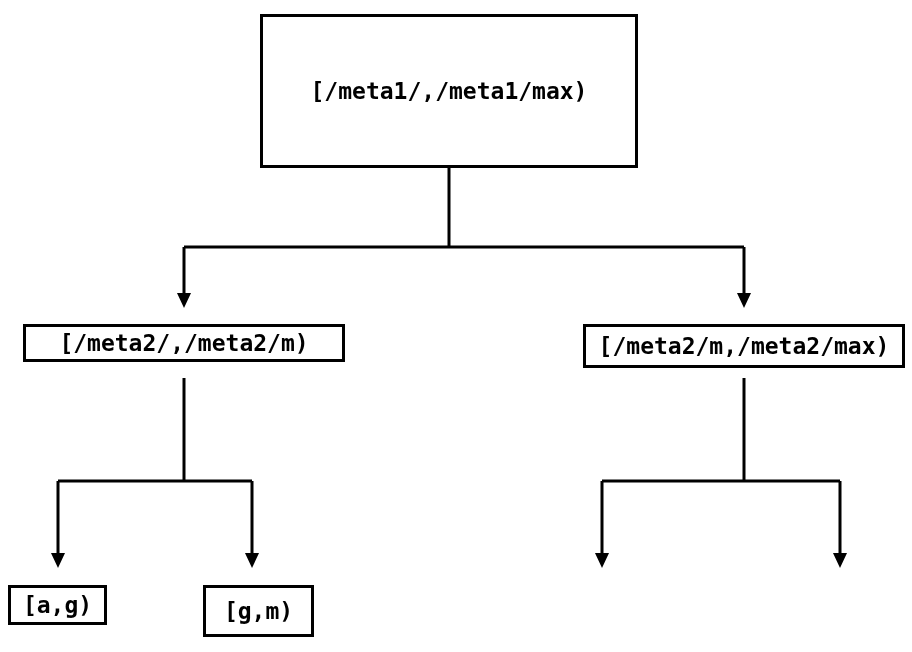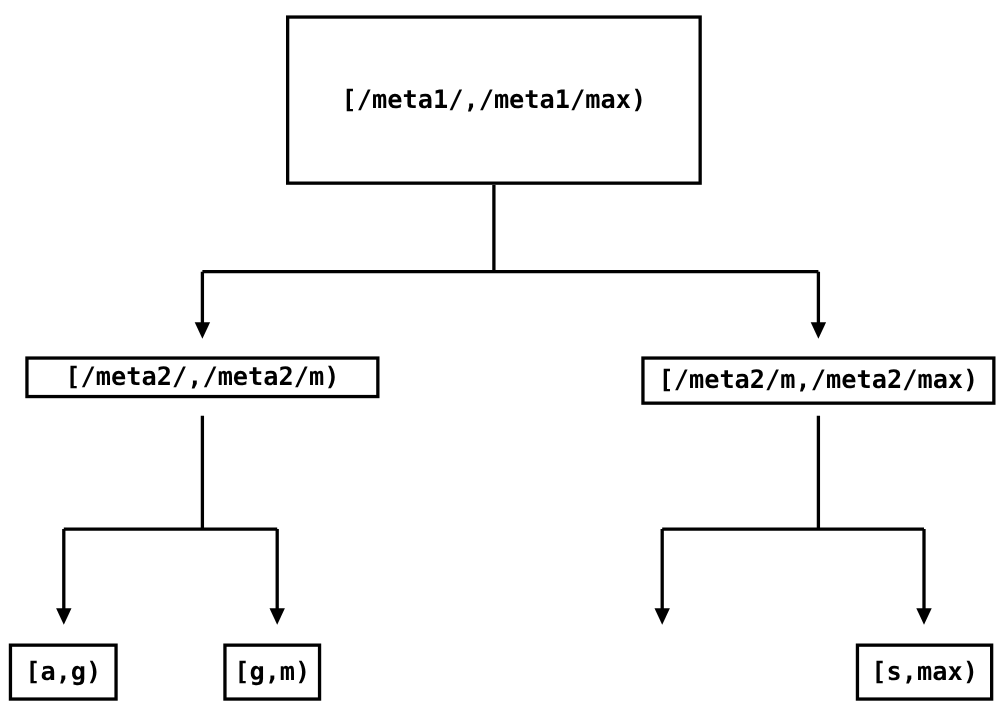--- a/index.html
+++ b/index.html
@@ -33,22 +33,22 @@
     font-size: 23px;
     font-weight: bold;
     color: #000000;
     white-space: nowrap;
     letter-spacing: 0;
     text-align: center;
   }
   .node-root   { left: 260px; top: 14px;  width: 378px; height: 154px; }
   .node-mid-l  { left: 23px;  top: 324px; width: 322px; height: 38px; }
   .node-mid-r  { left: 583px; top: 324px; width: 322px; height: 44px; }
-  .node-leaf-1 { left: 8px;   top: 585px; width: 99px;  height: 52px; }
-  .node-leaf-2 { left: 203px; top: 585px; width: 89px;  height: 52px; }
+  .node-leaf-1 { left: 8px;   top: 585px; width: 99px;  height: 40px; }
+  .node-leaf-2 { left: 203px; top: 585px; width: 111px;  height: 52px; }
   .node-leaf-3 { left: 553px; top: 585px; width: 99px;  height: 52px; }
   .node-leaf-4 { left: 778px; top: 585px; width: 125px; height: 52px; }
 </style>
 </head>
 <body>
 
 <div class="stage">
 
   <svg class="connectors" viewBox="0 0 912 652" xmlns="http://www.w3.org/2000/svg">
 
@@ -85,17 +85,14 @@
 
   <div class="node node-leaf-1">
     <span>[a,g)</span>
   </div>
 
   <div class="node node-leaf-2">
     <span>[g,m)</span>
   </div>
 
 
-  <div class="node node-leaf-4">
-    <span>[s,max)</span>
-  </div>
 
 </div>
 
 </body></html>

